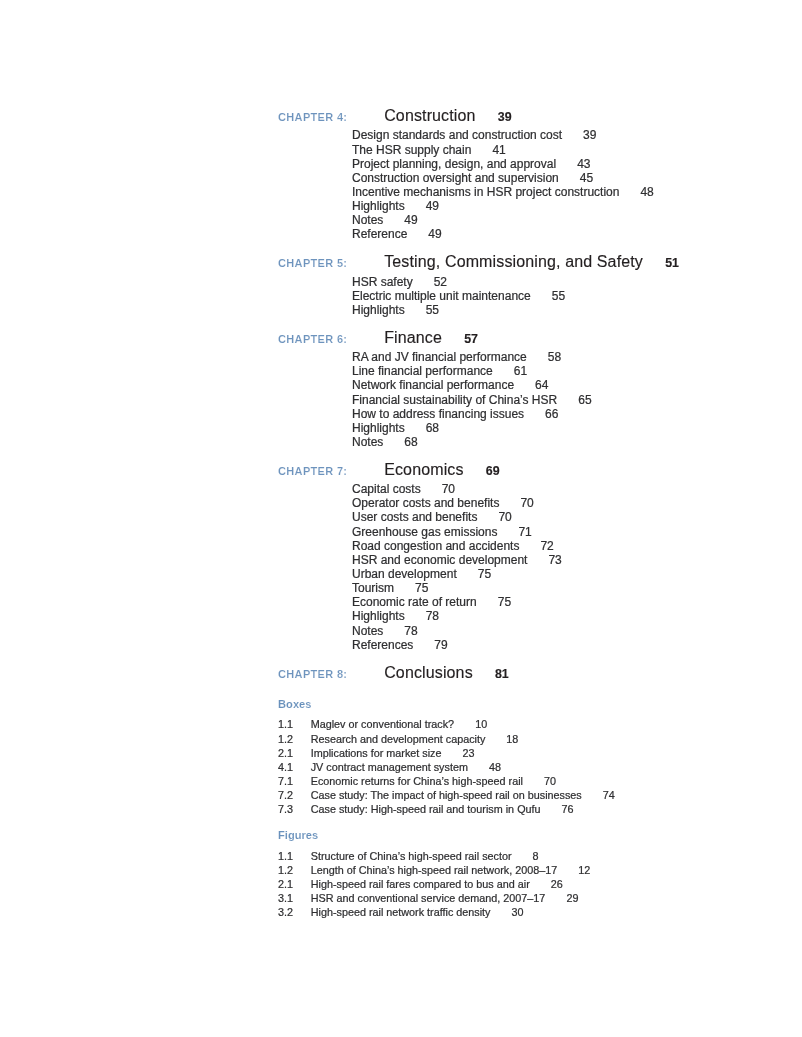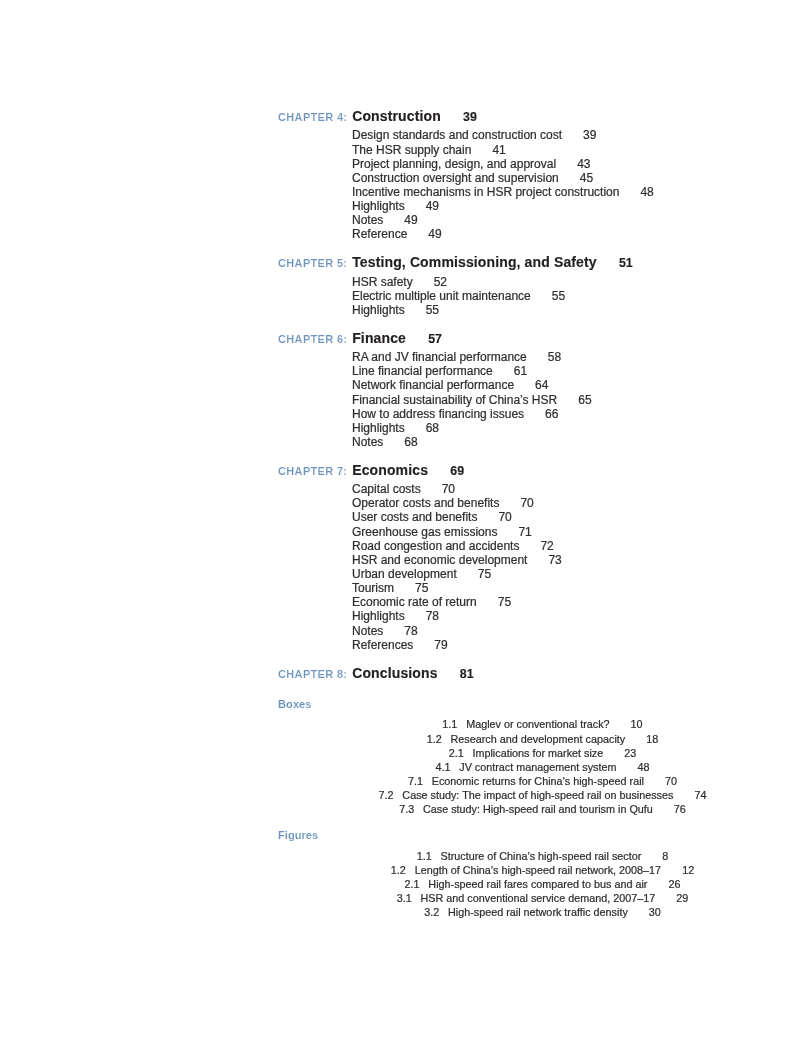--- a/index.html
+++ b/index.html
@@ -30,31 +30,31 @@
   .toc { position:absolute; left:278.1px; top:104.1px; width:520px; }
 
   .chapter { position:relative; margin-top:8.7px; }
   .chapter:first-child { margin-top:0; }
   .sect { margin-top:6.96px; }
   .chapter-head { white-space:nowrap; height:24.38px; line-height:24.38px; font-size:11px; }
   .chapter-head .lbl {
     color:#6d93bd; font-weight:bold; font-size:11.0px; -webkit-text-stroke:0.18px #ffffff;
     letter-spacing:0.32px; display:inline-block; width:74.1px;
   }
-  .chapter-head .ttl { color:#231f20; font-weight:bold; font-size:14px; letter-spacing:0.13px; -webkit-text-stroke:0.15px #231f20; }
+  .chapter-head .ttl { color:#231f20; font-weight:normal; font-size:16px; letter-spacing:0.13px;margin-left:32px; -webkit-text-stroke:0.15px #231f20; }
   .chapter-head .pg  { color:#231f20; font-weight:bold; font-size:12.4px; margin-left:22.2px; -webkit-text-stroke:0.15px #231f20; }
 
   .entries { margin-left:73.9px; }
   .entry { color:#2f2f31; -webkit-text-stroke:0.22px #2f2f31; font-size:12px; line-height:14.15px; white-space:nowrap; height:14.15px; }
   .entry .epg { margin-left:21px; }
 
   .sect { position:relative; }
   .sect-head { color:#6991bc; font-weight:bold; font-size:11.1px; -webkit-text-stroke:0.12px #ffffff; line-height:25.5px; height:25.5px; }
   .entries, .lrows { font-size:10.8px; }
-  .lrow { color:#2f2f31; -webkit-text-stroke:0.22px #2f2f31; font-size:10.8px; line-height:14.15px; white-space:nowrap; height:14.15px;text-align:center; }
+  .lrow { color:#2f2f31; -webkit-text-stroke:0.22px #2f2f31; font-size:10.8px; line-height:14.15px; white-space:nowrap; height:14.15px; }
   .lrow .num { display:inline-block; width:32.6px; }
   .lrow .lpg { margin-left:21px; }
 </style>
 </head>
 <body>
 
 <div class="page">
 
   <div class="toc">
 

